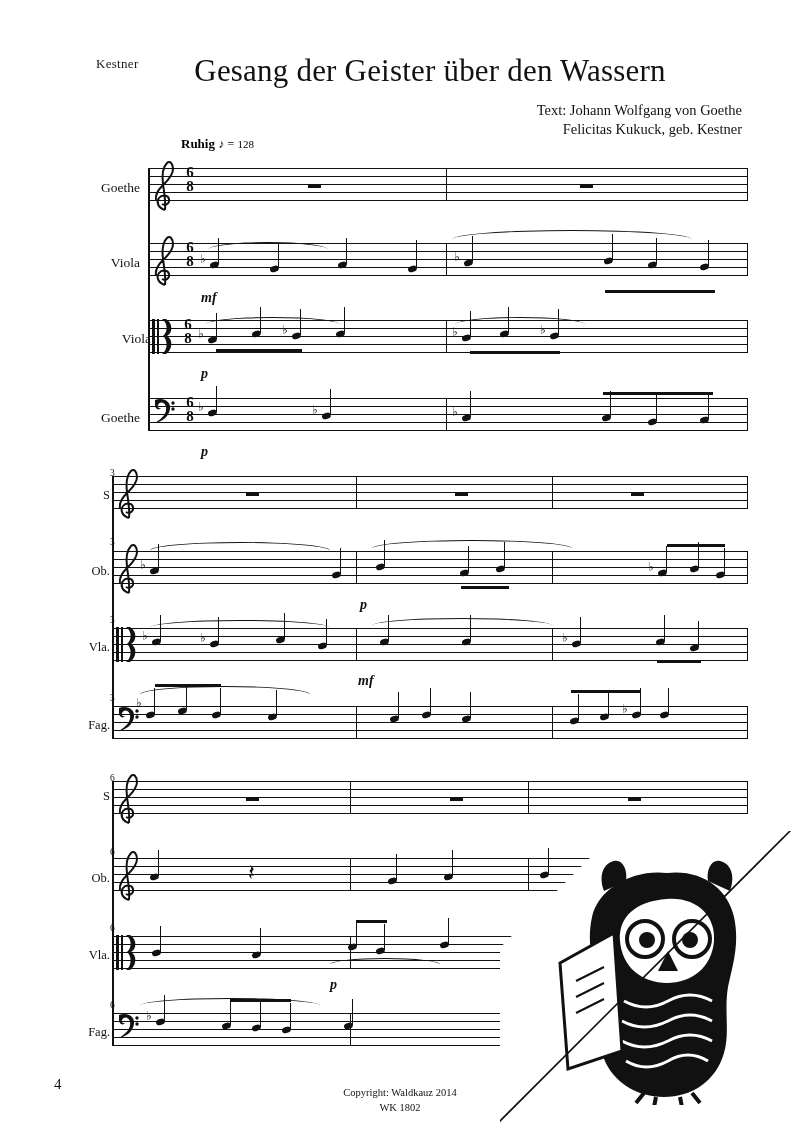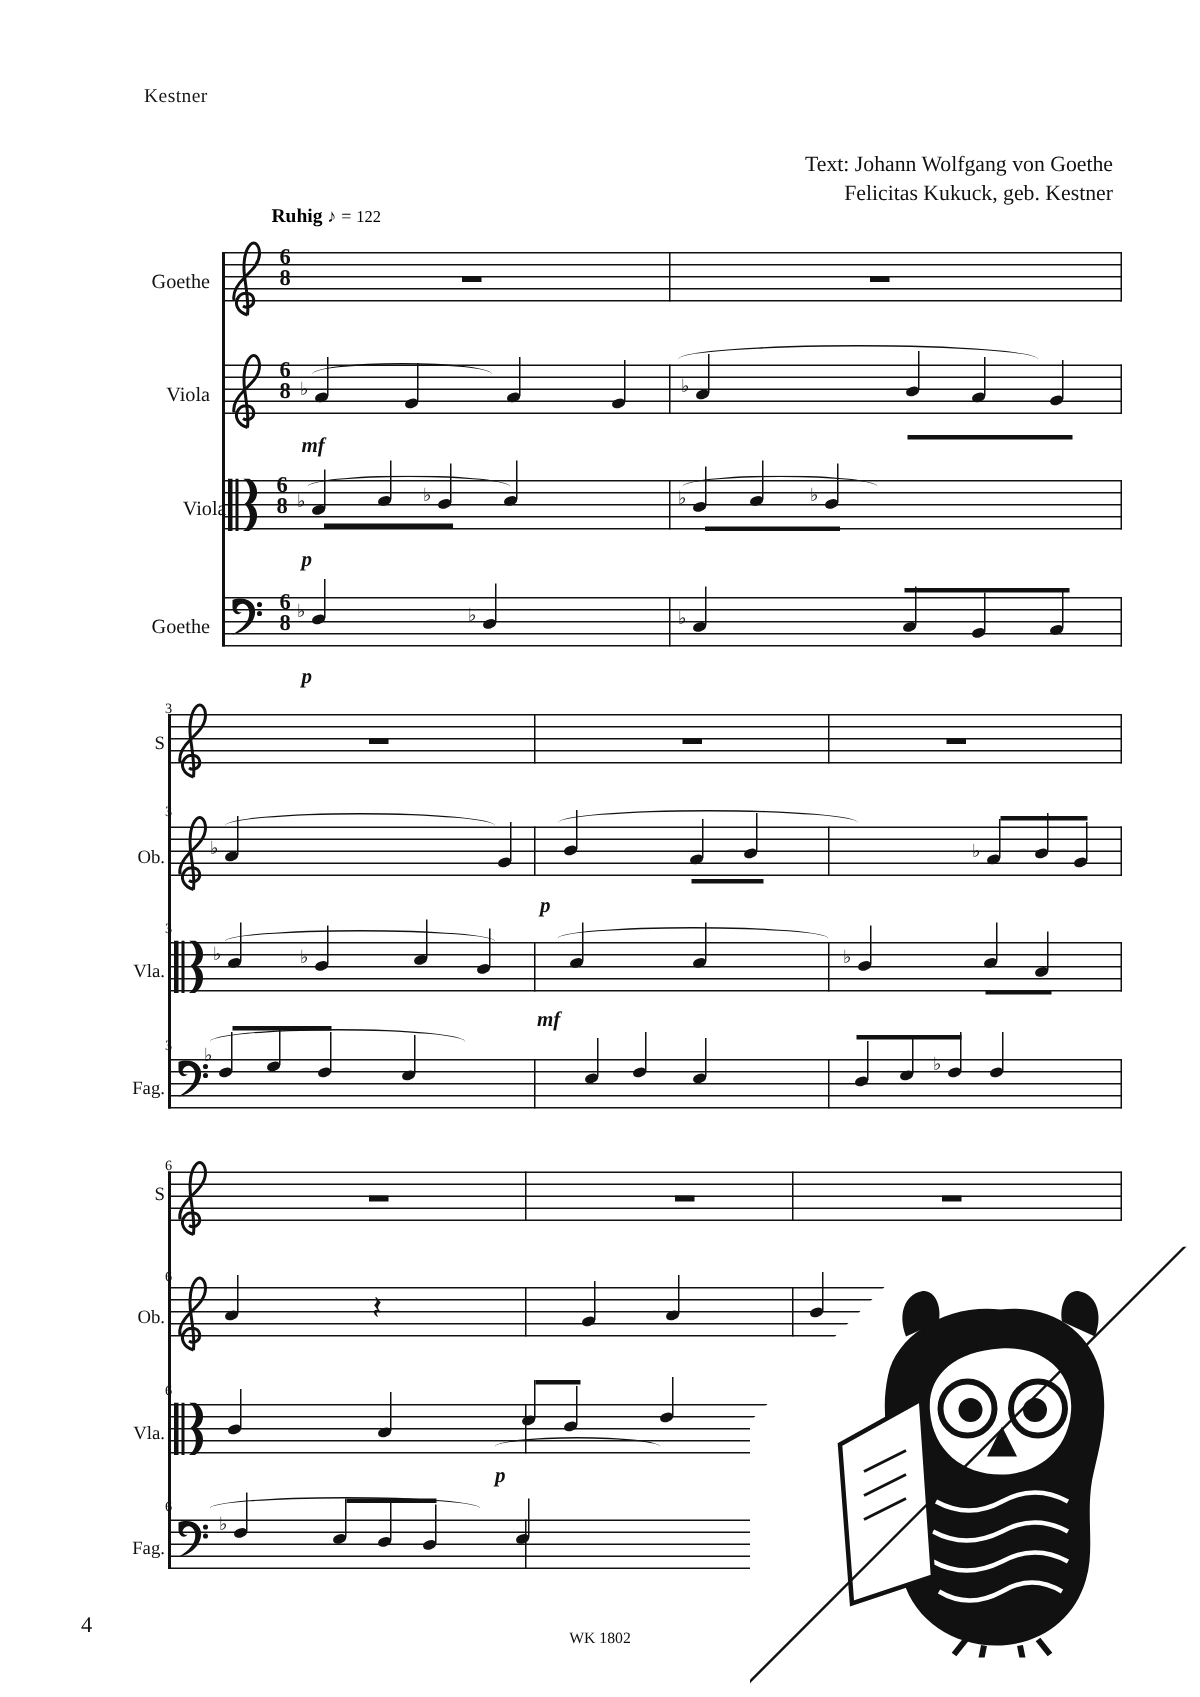--- a/index.html
+++ b/index.html
@@ -210,30 +210,31 @@
     width: 230px;
     height: 250px;
   }
 </style>
 </head>
 <body>
 
 <div class="page">
 
   <div class="partitur-label">Kestner</div>
+  <div class="title">Gesang der Geister über den Wassern</div>
   <div class="credits">
     <div>Text: Johann Wolfgang von Goethe</div>
     <div>Felicitas Kukuck, geb. Kestner</div>
   </div>
 
   <div class="tempo">
     <span>Ruhig</span>
     <span class="note-eq">♪</span>
     <span class="note-eq">=</span>
-    <span class="bpm">122</span>
+    <span class="bpm">128</span>
   </div>
 
   <div class="system" style="left:0;top:0;">
 
     <div class="inst-name" style="left:60px;top:180px;width:80px;">Goethe</div>
     <div class="stave" style="left:148px;top:168px;width:600px;height:33px;">
       <div class="line" style="top:0px;"></div>
       <div class="line" style="top:8px;"></div>
       <div class="line" style="top:16px;"></div>
       <div class="line" style="top:24px;"></div>
@@ -631,20 +632,21 @@
     <div class="barline" style="left:528px;top:781px;height:33px;"></div>
     <div class="barline" style="left:528px;top:858px;height:33px;"></div>
     <div class="barline" style="left:528px;top:936px;height:33px;"></div>
     <div class="barline" style="left:528px;top:1013px;height:33px;"></div>
     <div class="barline" style="left:747px;top:781px;height:33px;"></div>
     <div class="barline" style="left:747px;top:858px;height:33px;"></div>
   </div>
 
   <div class="page-num">4</div>
   <div class="copyright">
+    <div>Copyright: Waldkauz 2014</div>
     <div>WK 1802</div>
   </div>
 
   <div class="corner-wrap">
     <div class="corner-white"></div>
     <svg class="owl" viewBox="0 0 230 250">
 
       <path d="M115 18 C150 14,176 34,182 62 C188 90,180 112,176 132 C172 156,178 178,172 198 C164 226,140 242,112 242 C84 242,58 226,50 198 C44 178,50 156,46 132 C42 112,34 90,40 62 C46 34,80 14,115 18 Z" fill="#111"></path>
 
       <path d="M52 36 C46 20,52 8,62 6 C70 4,76 14,74 26 Z" fill="#111"></path>

